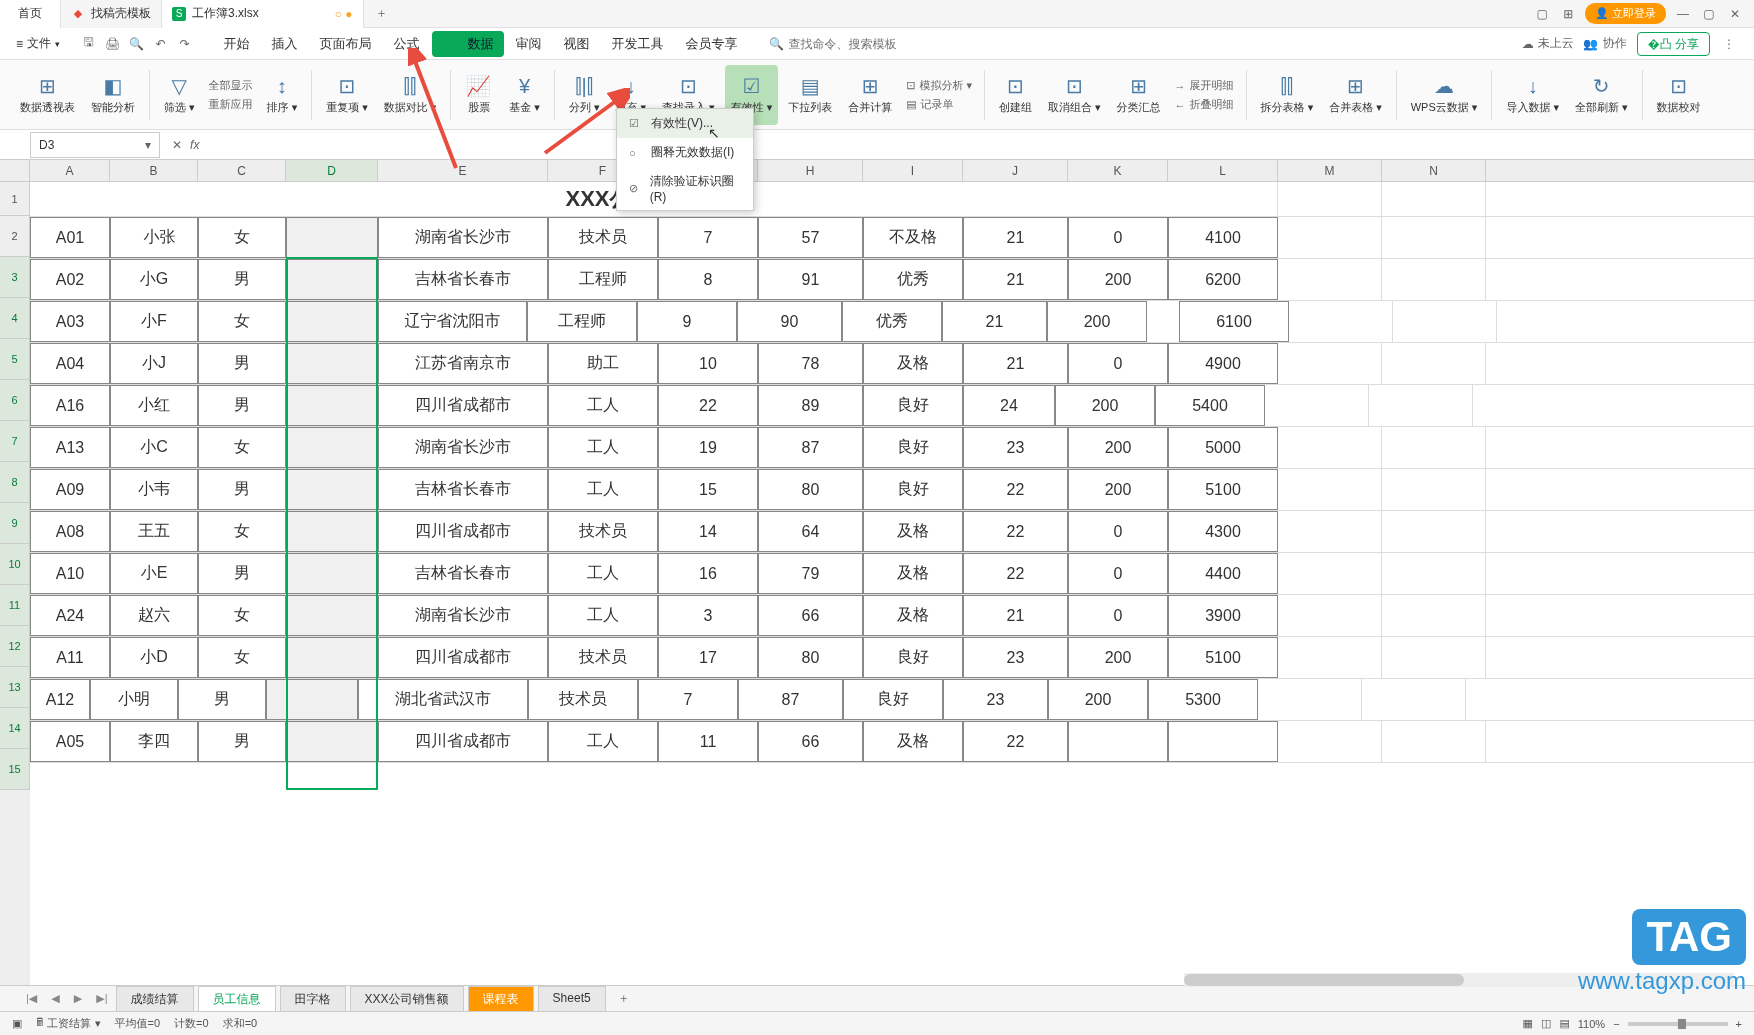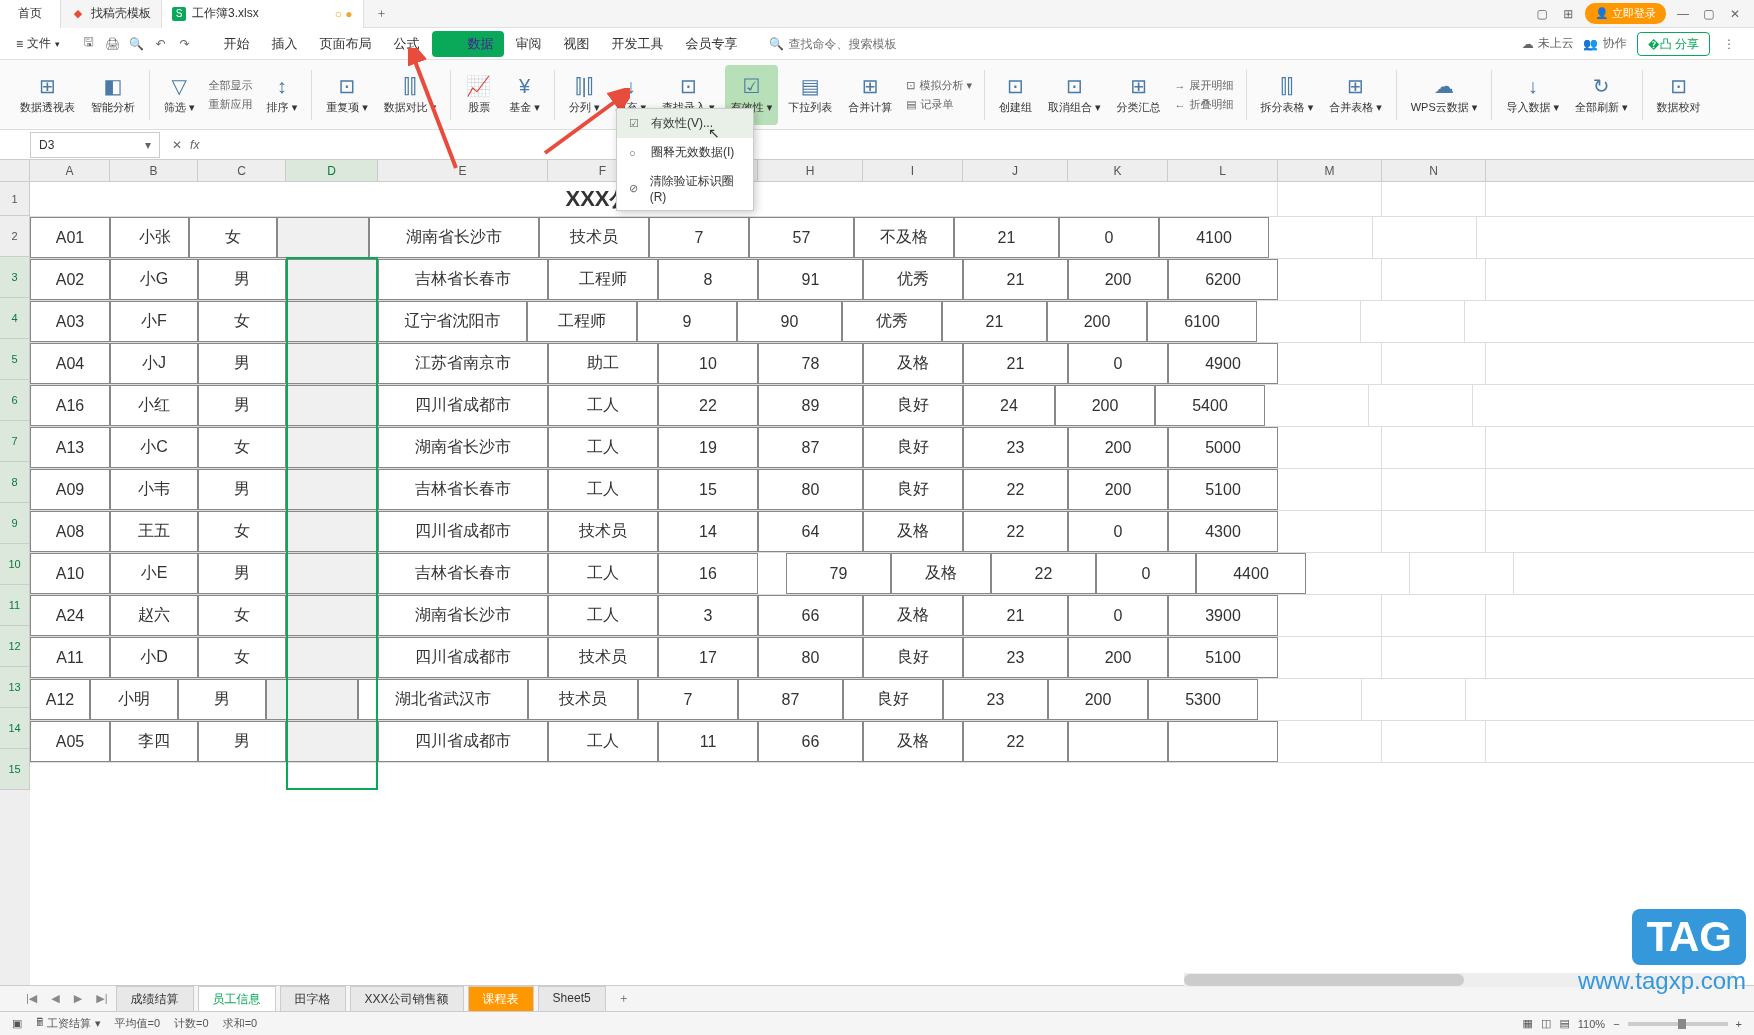--- a/index.html
+++ b/index.html
@@ -18,21 +18,21 @@
 .win-icon { width: 18px; height: 18px; display: flex; align-items: center; justify-content: center; color: #666; cursor: pointer; }
 .login-btn { background: #ff9800; color: #fff; padding: 3px 10px; border-radius: 10px; font-size: 11px; cursor: pointer; }
 
 
 .menubar { height: 32px; display: flex; align-items: center; padding: 0 8px; border-bottom: 1px solid #e0e0e0; gap: 2px; }
 .menu-file { display: flex; align-items: center; gap: 4px; padding: 0 8px; font-size: 12px; }
 .qat { display: flex; gap: 6px; padding: 0 10px; }
 .qat-icon { width: 18px; height: 18px; display: flex; align-items: center; justify-content: center; color: #666; cursor: pointer; }
 .menu-tabs { display: flex; gap: 2px; margin-left: 8px; }
 .menu-tab { padding: 4px 10px; font-size: 13px; cursor: pointer; border-radius: 4px; }
-.menu-tab.active { background: #0aa859; color: #4c1d95; padding-left: 36px; }
+.menu-tab.active { background: #0aa859; color: #0f172a; padding-left: 36px; }
 .search-box { margin-left: 20px; display: flex; align-items: center; gap: 4px; color: #999; font-size: 12px; }
 .search-box input { border: none; outline: none; font-size: 12px; width: 120px; color: #999; }
 .menubar-right { margin-left: auto; display: flex; align-items: center; gap: 10px; padding-right: 8px; }
 .cloud-btn { color: #666; font-size: 12px; display: flex; align-items: center; gap: 4px; }
 .share-btn { border: 1px solid #0aa859; color: #0aa859; padding: 2px 10px; border-radius: 4px; font-size: 12px; cursor: pointer; }
 
 
 .ribbon { height: 70px; background: #fafafa; display: flex; align-items: center; padding: 4px 14px; border-bottom: 1px solid #ddd; gap: 4px; }
 .rib-group { display: flex; flex-direction: column; align-items: center; justify-content: center; gap: 2px; padding: 0 6px; cursor: pointer; min-width: 40px; height: 60px; position: relative; }
 .rib-icon { font-size: 20px; color: #4a7ba6; }
@@ -363,21 +363,21 @@
       </div>
     <div class="cells" id="cells">
       <div class="sel-outline" id="sel-outline" style="left: 256px; top: 75px; width: 92px; height: 533px;"></div>
     <div class="row title-row">
           <div class="cell title-cell" style="width: 1248px;">XXX公司员工信息</div>
           <div class="cell" style="width: 104px; height: 34px;"></div>
           <div class="cell" style="width: 104px; height: 34px;"></div>
         </div>
         <div class="row">
           <div class="cell data-cell" style="width: 80px;">A01</div>
-          <div class="cell data-cell" style="width: 79px; padding-left: 11px;">小张</div>
+          <div class="cell data-cell" style="width: 88px; padding-left: 11px;">小张</div>
           <div class="cell data-cell" style="width: 88px;">女</div>
           <div class="cell data-cell sel-col" style="width: 92px;"></div>
           <div class="cell data-cell" style="width: 170px;">湖南省长沙市</div>
           <div class="cell data-cell" style="width: 110px;">技术员</div>
           <div class="cell data-cell" style="width: 100px;">7</div>
           <div class="cell data-cell" style="width: 105px;">57</div>
           <div class="cell data-cell" style="width: 100px;">不及格</div>
           <div class="cell data-cell" style="width: 105px;">21</div>
           <div class="cell data-cell" style="width: 100px;">0</div>
           <div class="cell data-cell" style="width: 110px;">4100</div>
@@ -405,21 +405,21 @@
           <div class="cell data-cell" style="width: 88px;">小F</div>
           <div class="cell data-cell" style="width: 88px;">女</div>
           <div class="cell data-cell sel-col" style="width: 92px;"></div>
           <div class="cell data-cell" style="width: 149px;">辽宁省沈阳市</div>
           <div class="cell data-cell" style="width: 110px;">工程师</div>
           <div class="cell data-cell" style="width: 100px;">9</div>
           <div class="cell data-cell" style="width: 105px;">90</div>
           <div class="cell data-cell" style="width: 100px;">优秀</div>
           <div class="cell data-cell" style="width: 105px;">21</div>
           <div class="cell data-cell" style="width: 100px;">200</div>
-          <div class="cell data-cell" style="width: 110px;">6100</div>
+          <div class="cell data-cell" style="width: 110px; margin-left: 32px;">6100</div>
           <div class="cell" style="width: 104px;"></div>
           <div class="cell" style="width: 104px;"></div>
         </div>
         <div class="row">
           <div class="cell data-cell" style="width: 80px;">A04</div>
           <div class="cell data-cell" style="width: 88px;">小J</div>
           <div class="cell data-cell" style="width: 88px;">男</div>
           <div class="cell data-cell sel-col" style="width: 92px;"></div>
           <div class="cell data-cell" style="width: 170px;">江苏省南京市</div>
           <div class="cell data-cell" style="width: 110px;">助工</div>
@@ -497,21 +497,21 @@
           <div class="cell" style="width: 104px;"></div>
         </div>
         <div class="row">
           <div class="cell data-cell" style="width: 80px;">A10</div>
           <div class="cell data-cell" style="width: 88px;">小E</div>
           <div class="cell data-cell" style="width: 88px;">男</div>
           <div class="cell data-cell sel-col" style="width: 92px;"></div>
           <div class="cell data-cell" style="width: 170px;">吉林省长春市</div>
           <div class="cell data-cell" style="width: 110px;">工人</div>
           <div class="cell data-cell" style="width: 100px;">16</div>
-          <div class="cell data-cell" style="width: 105px; margin-left: 28px;">79</div>
+          <div class="cell data-cell" style="width: 105px;">79</div>
           <div class="cell data-cell" style="width: 100px;">及格</div>
           <div class="cell data-cell" style="width: 105px;">22</div>
           <div class="cell data-cell" style="width: 100px;">0</div>
           <div class="cell data-cell" style="width: 110px;">4400</div>
           <div class="cell" style="width: 104px;"></div>
           <div class="cell" style="width: 104px;"></div>
         </div>
         <div class="row">
           <div class="cell data-cell" style="width: 80px;">A24</div>
           <div class="cell data-cell" style="width: 88px;">赵六</div>

